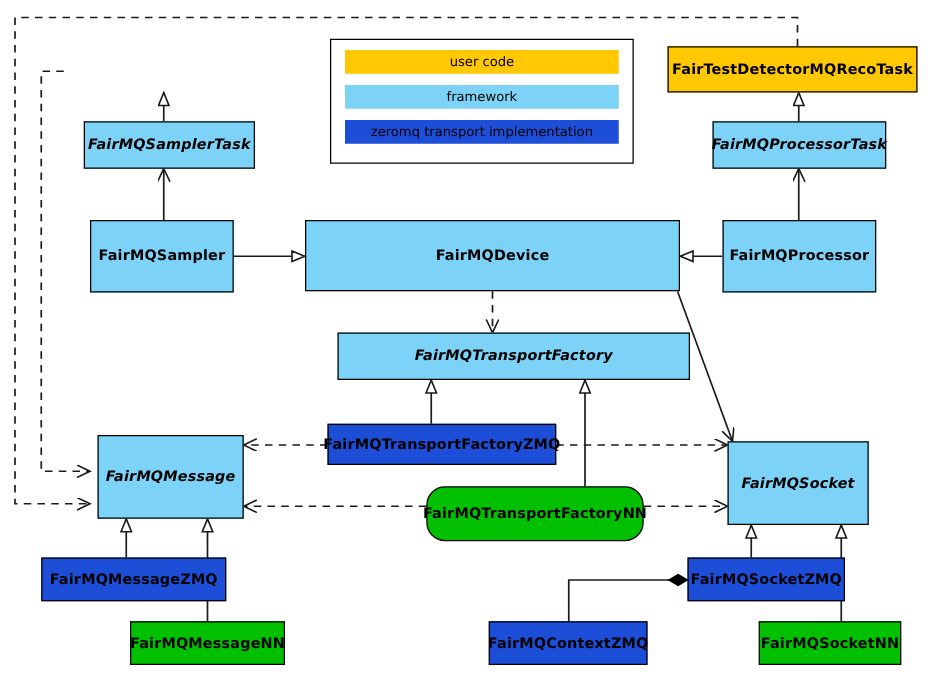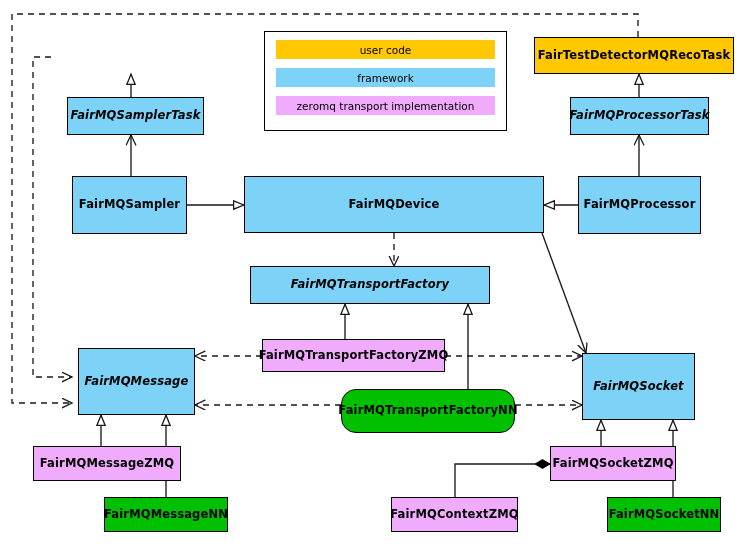--- a/index.html
+++ b/index.html
@@ -33,21 +33,21 @@
     font-weight: bold;
     color: #000000;
     line-height: 1.15;
     letter-spacing: 0.15px;
     z-index: 2;
   }
   .node.abstract { font-style: italic; }
   .node .lbl { display: block; padding: 0 4px; }
   .fill-user { background: #FFC800; }
   .fill-framework { background: #7CD3F7; }
-  .fill-zmq { background: #f0abfc; }
+  .fill-zmq { background: #1d4ed8; }
   .fill-nn { background: #00C000; }
 
   #legend {
     position: absolute;
     left: 264px; top: 31px;
     width: 243px; height: 100px;
     background: #ffffff;
     border: 1.6px solid #000000;
     box-sizing: border-box;
     z-index: 3;
@@ -149,21 +149,21 @@
   </div>
 
   <div class="node fill-framework" style="left:244px; top:176px; width:300px; height:57px;">
     <span class="lbl">FairMQDevice</span>
   </div>
 
   <div class="node fill-framework" style="left:578px; top:176px; width:123px; height:58px;">
     <span class="lbl">FairMQProcessor</span>
   </div>
 
-  <div class="node fill-framework abstract" style="left:250px; top:266px; width:240px; height:38px;">
+  <div class="node fill-framework abstract" style="left:270px; top:266px; width:282px; height:38px;">
     <span class="lbl">FairMQTransportFactory</span>
   </div>
 
   <div class="node fill-zmq" style="left:262px; top:339px; width:183px; height:33px;">
     <span class="lbl">FairMQTransportFactoryZMQ</span>
   </div>
 
   <div class="node fill-nn" style="left:341px; top:389px; width:174px; height:44px;border-radius:15px;">
     <span class="lbl">FairMQTransportFactoryNN</span>
   </div>

